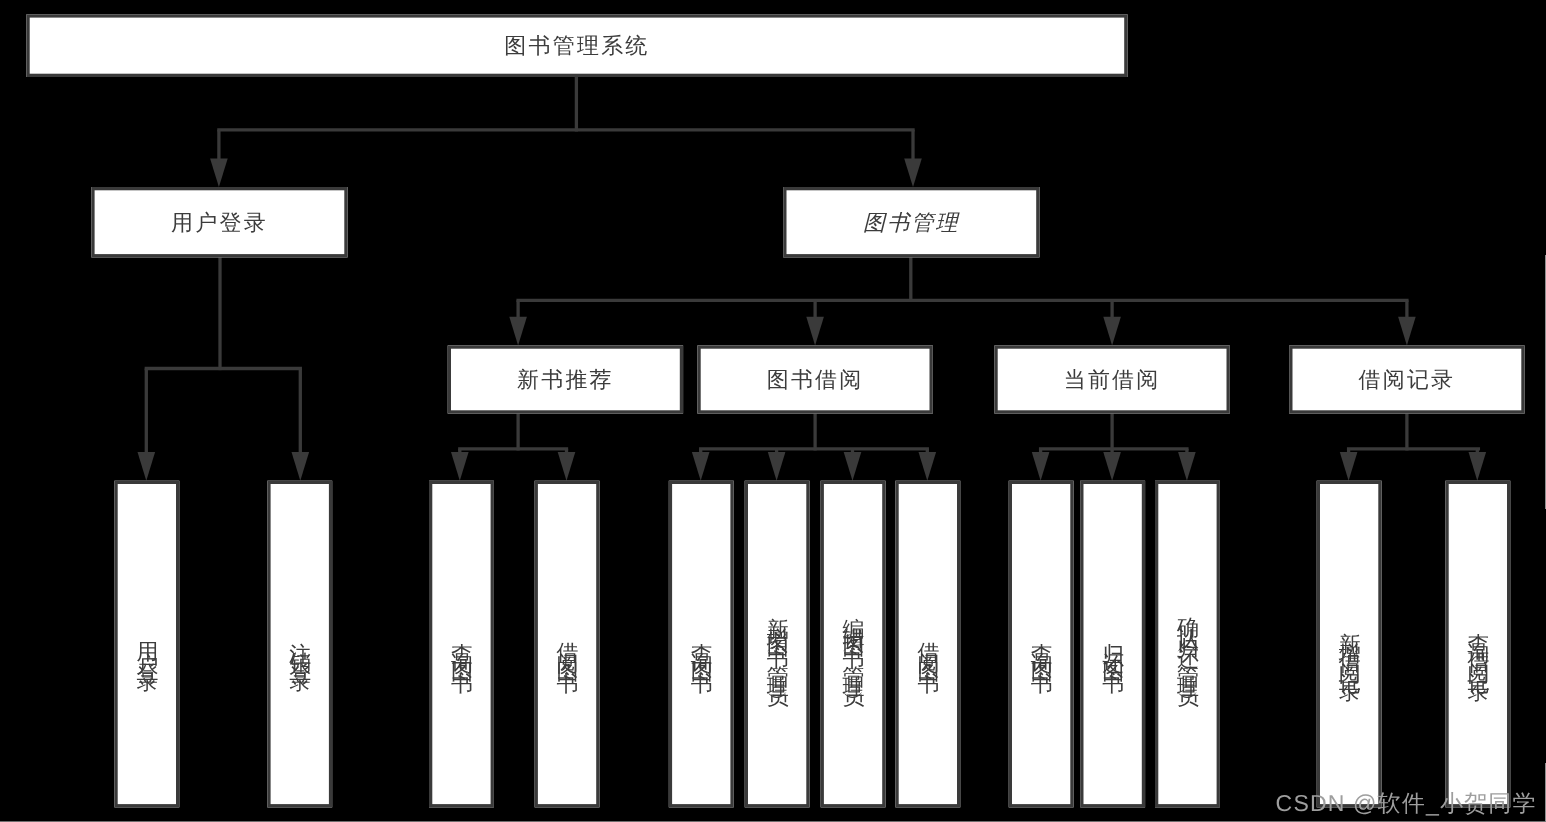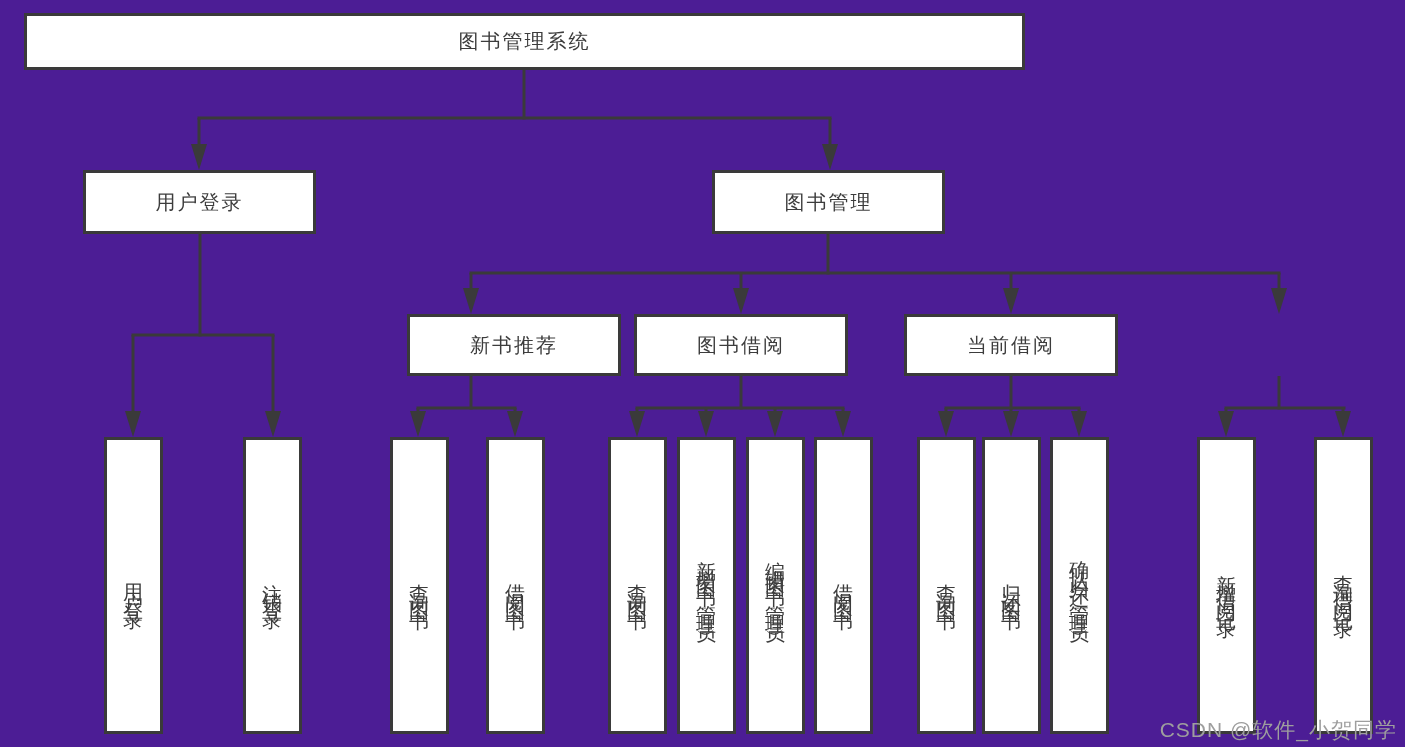--- a/index.html
+++ b/index.html
@@ -4,21 +4,21 @@
 <style>
   html, body {
     margin: 0;
     padding: 0;
     background: #ffffff;
   }
   .canvas {
     position: relative;
     width: 1405px;
     height: 747px;
-    background: #4c1d95;
+    background: #000000;
     font-family: "Liberation Sans", "DejaVu Sans", sans-serif;
     color: #3c3c3c;
     overflow: hidden;
   }
   .connector-layer {
     position: absolute;
     left: 0;
     top: 0;
     z-index: 0;
   }
@@ -40,21 +40,21 @@
     text-orientation: mixed;
     letter-spacing: 9px;
     font-size: 20px;
     line-height: 1;
     white-space: normal;
   }
   
   #b-root   { left: 24px;  top: 13px;  width: 1001px; height: 57px; }
   
   #b-l1-0   { left: 83px;  top: 170px; width: 233px; height: 64px; }
-  #b-l1-1   { left: 712px; top: 170px; width: 233px; height: 64px; }
+  #b-l1-1   { left: 712px; top: 170px; width: 233px; height: 64px; font-style: italic; }
   
   #b-l2-0   { left: 364px;  top: 314px; width: 214px; height: 62px; margin-left: 43px; }
   #b-l2-1   { left: 634px;  top: 314px; width: 214px; height: 62px; }
   #b-l2-2   { left: 904px;  top: 314px; width: 214px; height: 62px; }
   #b-l2-3   { left: 1172px; top: 314px; width: 214px; height: 62px; }
   
   .leaf { top: 437px; width: 59px; height: 297px; }
   #v-0  { left: 104px; }
   #v-1  { left: 243px; }
   #v-2  { left: 390px; }
@@ -161,20 +161,21 @@
   </svg>
 
   <div class="box" id="b-root">图书管理系统</div>
 
   <div class="box" id="b-l1-0">用户登录</div>
   <div class="box" id="b-l1-1">图书管理</div>
 
   <div class="box" id="b-l2-0">新书推荐</div>
   <div class="box" id="b-l2-1">图书借阅</div>
   <div class="box" id="b-l2-2">当前借阅</div>
+  <div class="box" id="b-l2-3">借阅记录</div>
 
   <div class="box vbox leaf" id="v-0">用户登录</div>
   <div class="box vbox leaf" id="v-1">注销登录</div>
 
   <div class="box vbox leaf" id="v-2">查询图书</div>
   <div class="box vbox leaf" id="v-3">借阅图书</div>
 
   <div class="box vbox leaf" id="v-4">查询图书</div>
   <div class="box vbox leaf" id="v-5">新增图书（管理员）</div>
   <div class="box vbox leaf" id="v-6">编辑图书（管理员）</div>

